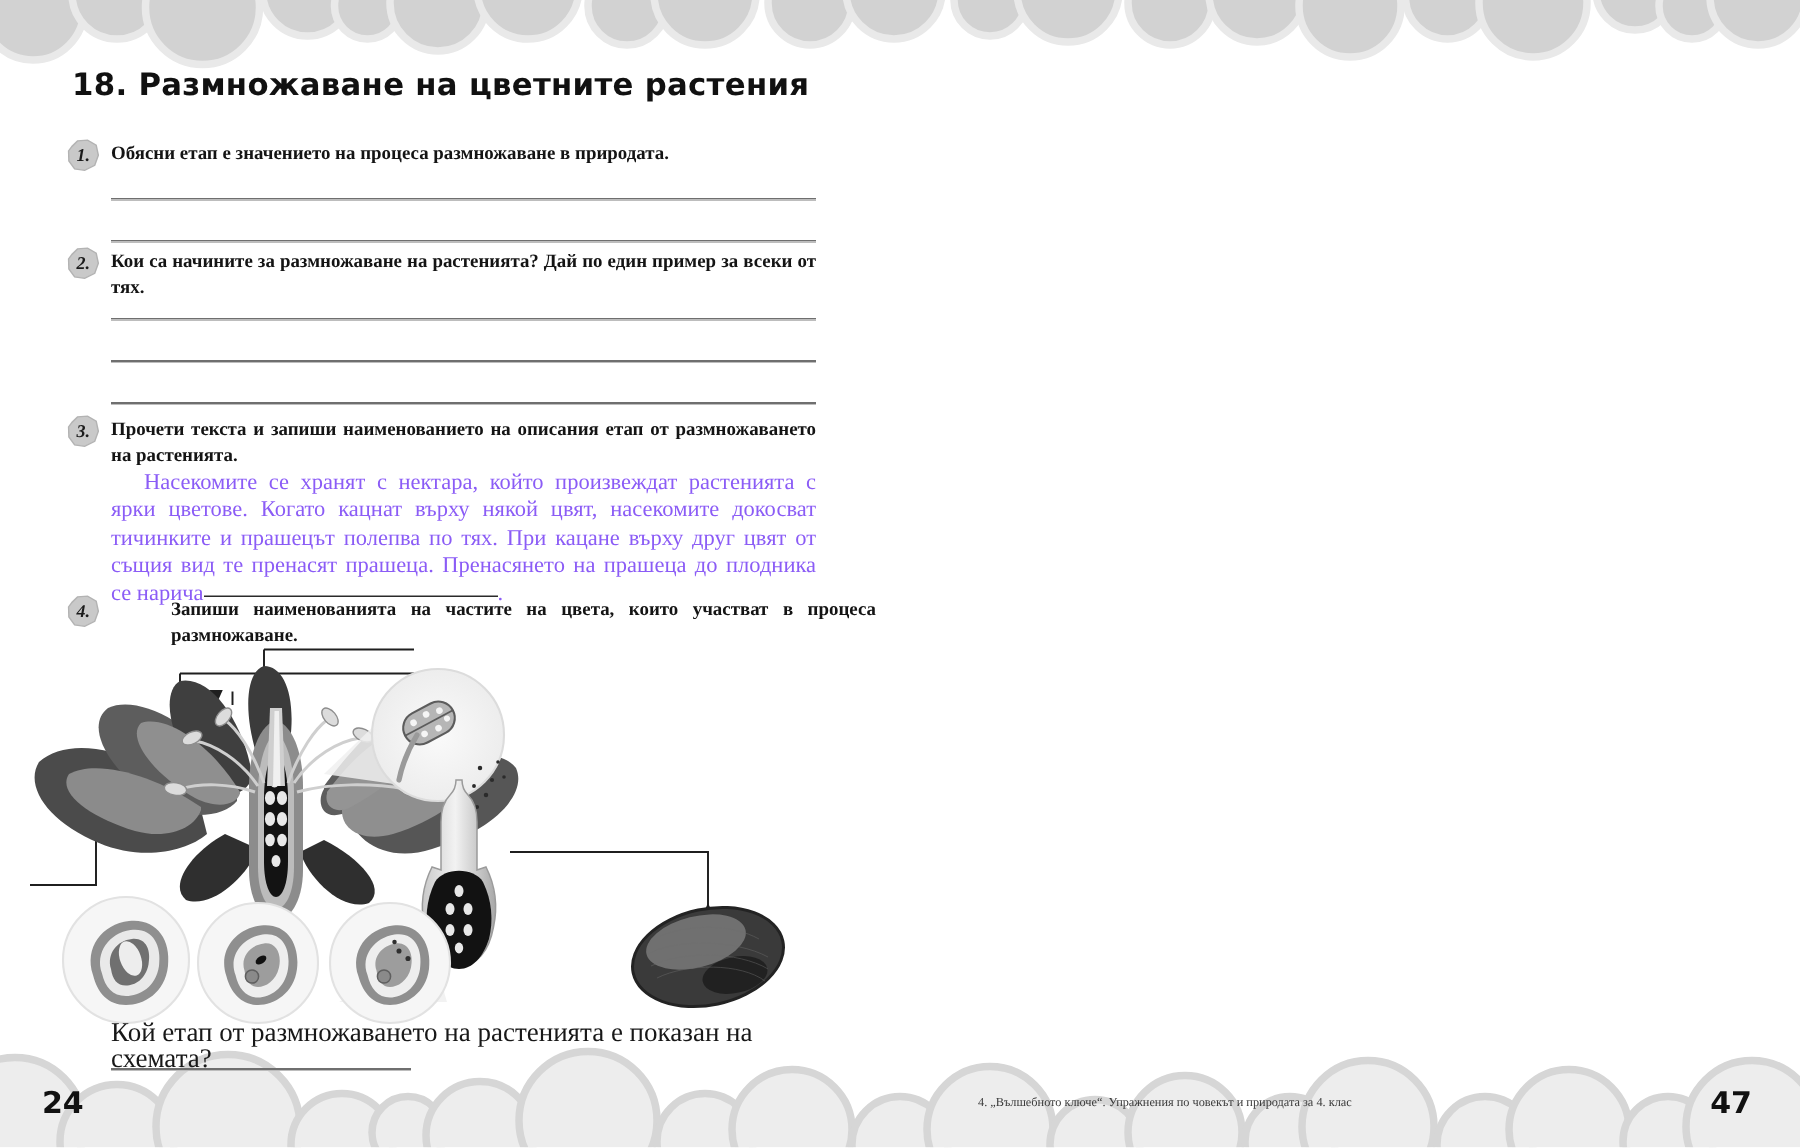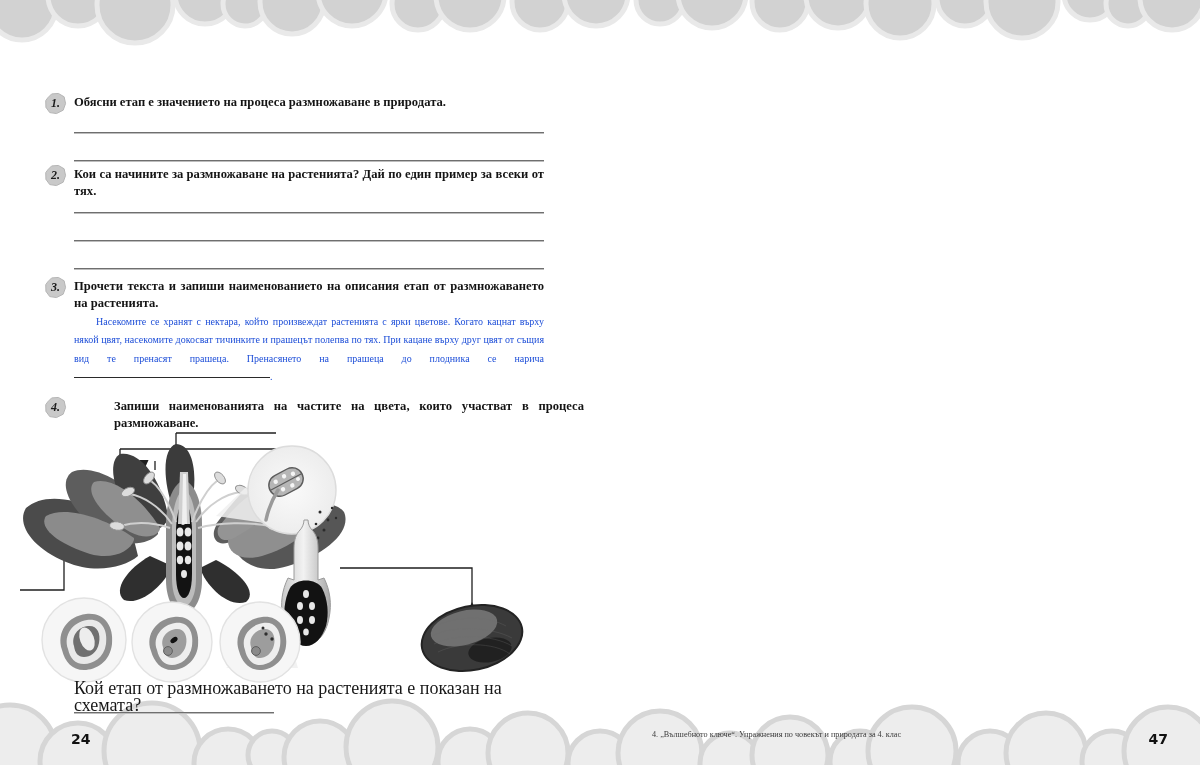--- a/index.html
+++ b/index.html
@@ -37,35 +37,35 @@
   .qnum span{position:relative;z-index:2;line-height:1;}
 
   .qtext{
     position:absolute;font-family:"Liberation Serif", serif;
     font-weight:700;font-size:12.6px;line-height:17px;color:#141414;
   }
   .qtext.just{text-align:justify;}
 
   .bodytext{
     position:absolute;font-family:"Liberation Serif", serif;
-    font-size:10px;line-height:18.4px;color:#1d4ed8;text-align:justify;
+    font-size:15px;line-height:18.4px;color:#8b5cf6;text-align:justify;
   }
   .plain{
     position:absolute;font-family:"Liberation Serif", serif;
     font-size:18px;line-height:17px;color:#181818;
   }
 
   
   .rule{position:absolute;height:2px;background:linear-gradient(to bottom,#6f6f6f 0 1px,#bdbdbd 1px 2px);}
   .inlinerule{display:inline-block;height:1px;background:#2a2a2a;vertical-align:2px;}
 
   
   .pageno{
     position:absolute;bottom:18px;font-family:"DejaVu Sans", sans-serif;
-    font-weight:700;font-size:14px;color:#111;margin-left:43px;
+    font-weight:700;font-size:20px;color:#111;
   }
   .pageno.l{left:28px;}
   .pageno.r{right:32px;}
   .footer-note{
     position:absolute;bottom:26px;left:652px;
     font-family:"Liberation Serif", serif;font-size:8.2px;color:#3a3a3a;white-space:nowrap;
   }
   .art{position:absolute;}
   .art svg{display:block;overflow:visible;}
 </style>
@@ -123,20 +123,21 @@
         <circle cx="990" cy="78" r="32"></circle>
         <circle cx="1046" cy="68" r="40"></circle>
         <circle cx="1112" cy="76" r="30"></circle>
         <circle cx="1168" cy="66" r="44"></circle>
       </g>
     </svg>
   </div>
 
   <div class="page left">
 
+    <div class="section-title">18. Размножаване на цветните растения</div>
 
     <div class="qnum" style="left:44px;top:92px;">
       <svg class="blob" viewBox="0 0 24 24" xmlns="http://www.w3.org/2000/svg">
         <path d="M4 6 L8 2 L15 1.5 L21 5 L22.5 12 L20 19 L13 22.5 L6 21.5 L2 16 L1.8 9 Z" fill="#c9c9c9" stroke="#b3b3b3" stroke-width="1"></path>
       </svg>
       <span>1.</span>
     </div>
     <div class="qtext" style="left:74px;top:94px;width:470px;">Обясни етап е значението на процеса размножаване в природата.</div>
     <div class="rule" style="left:74px;top:132px;width:470px;"></div>
     <div class="rule" style="left:74px;top:160px;width:470px;"></div>

